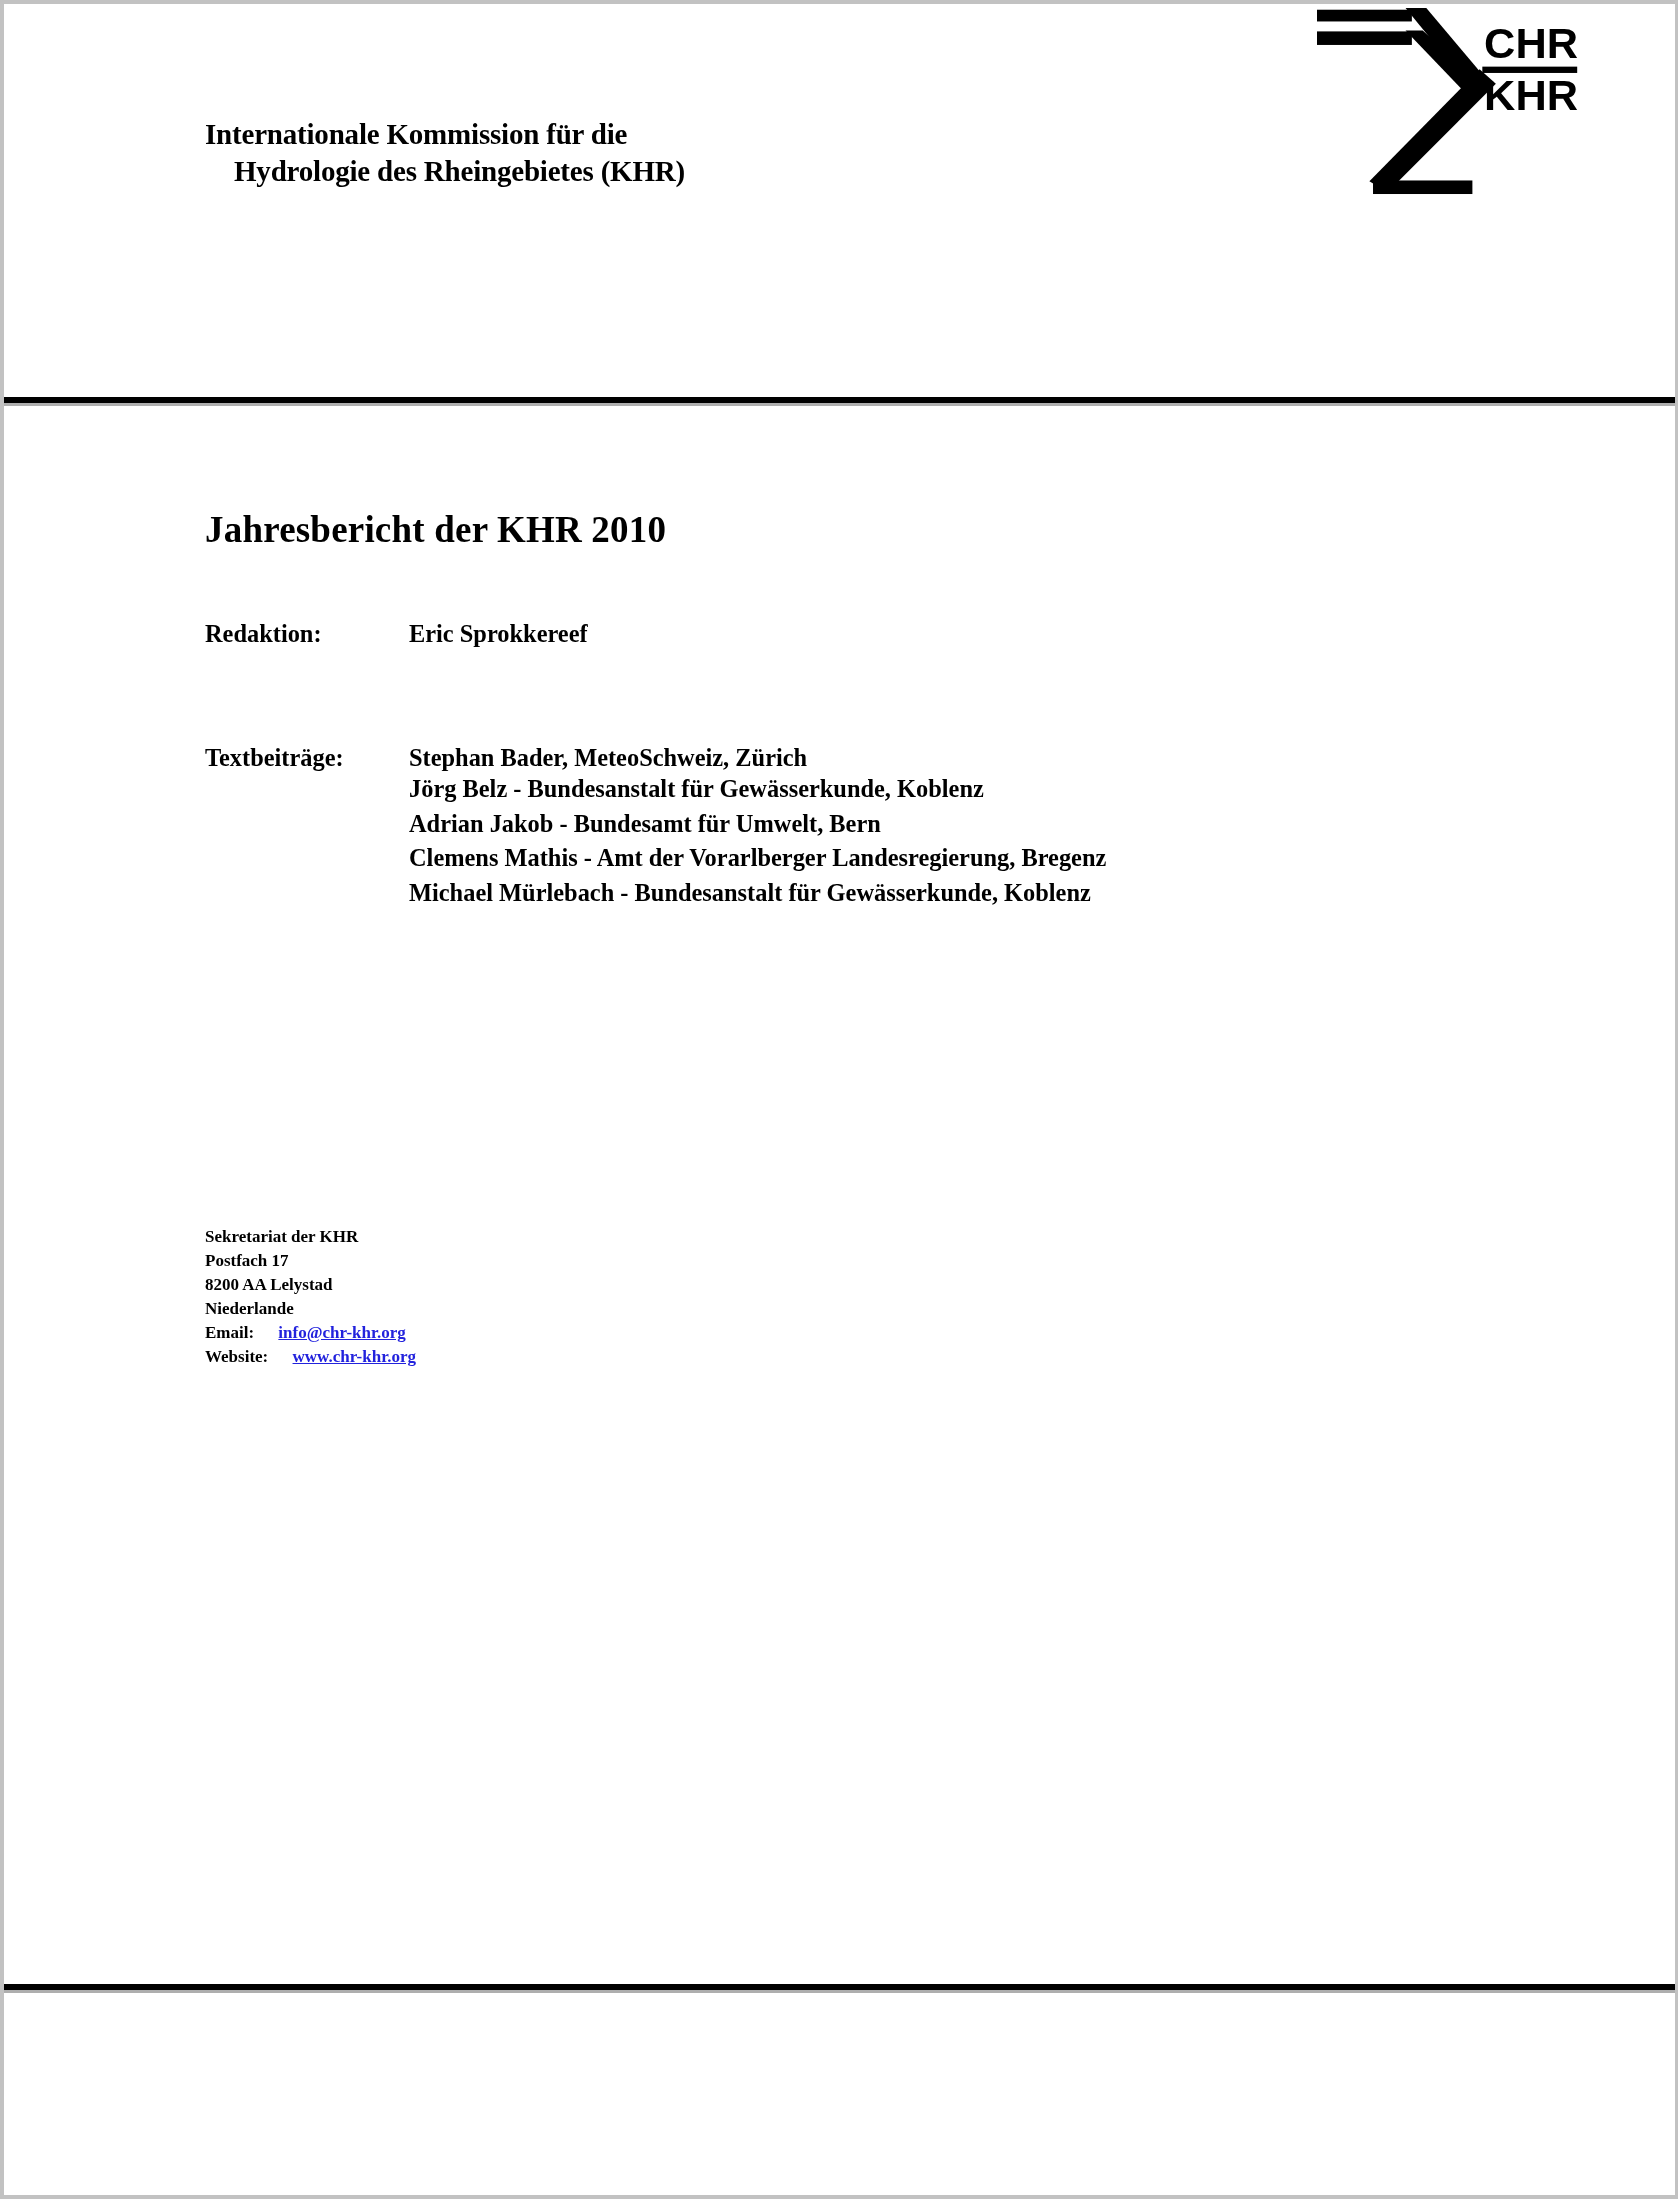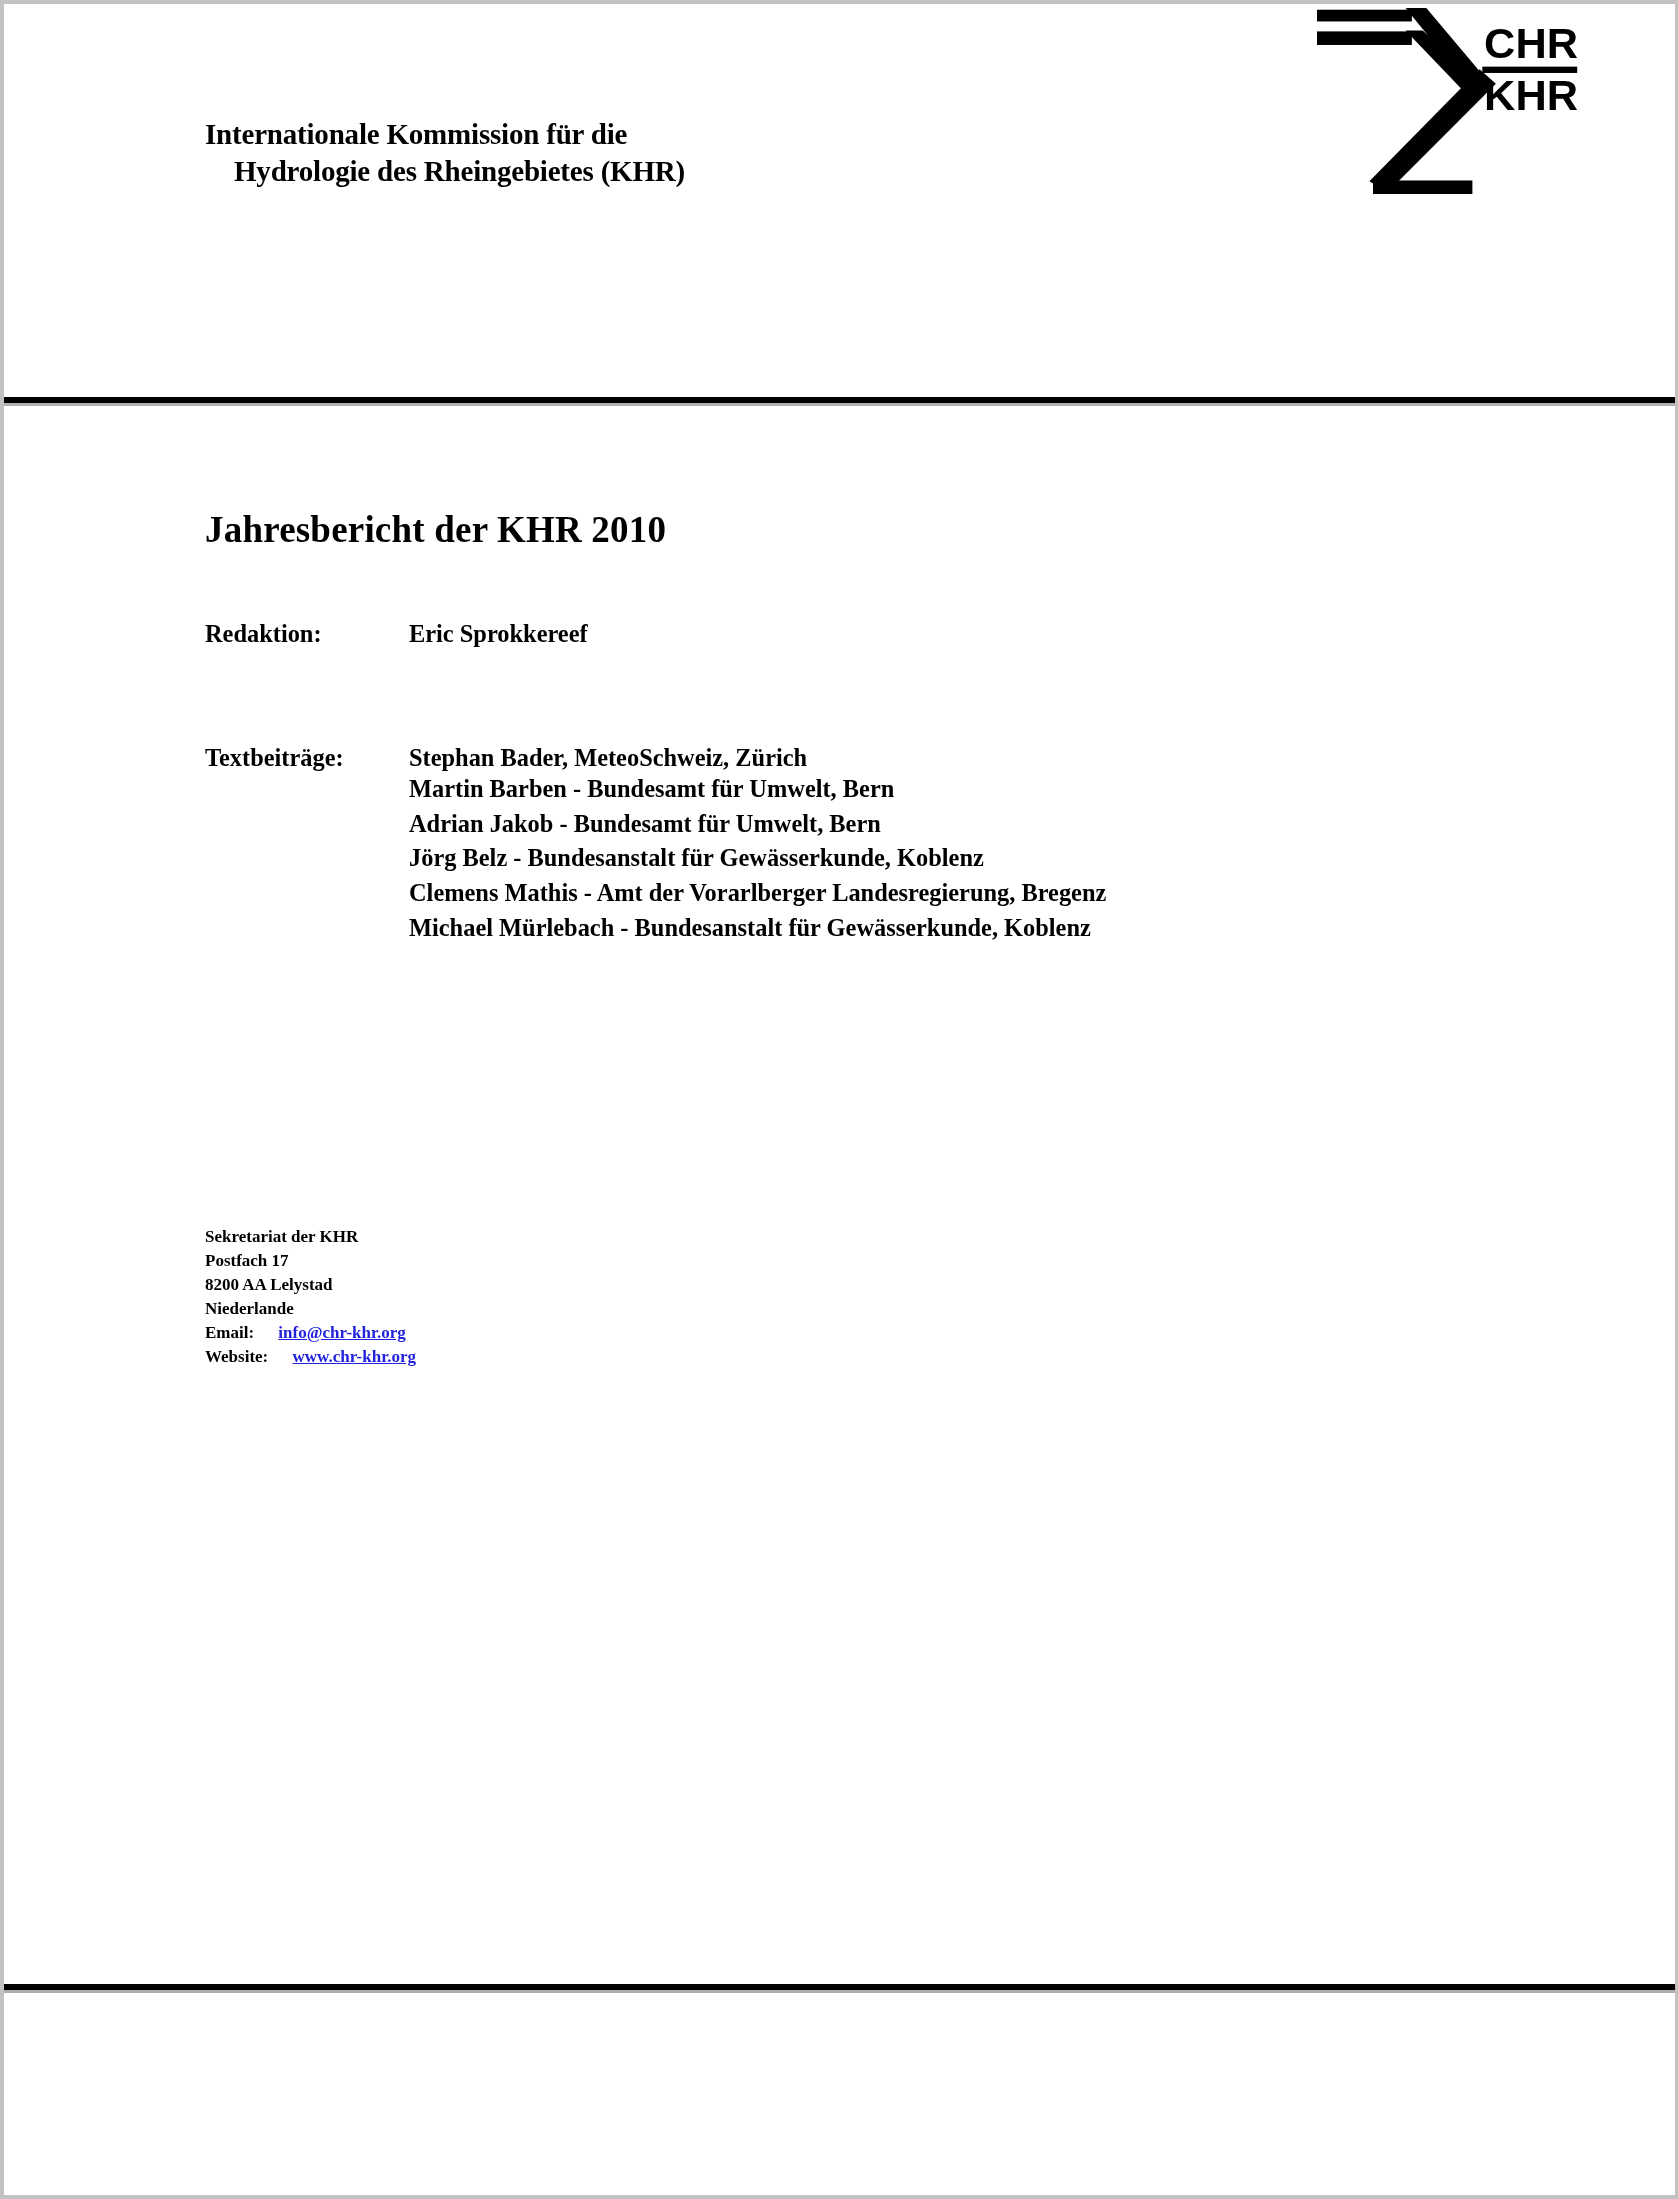--- a/index.html
+++ b/index.html
@@ -202,23 +202,22 @@
         <span class="meta-value">Eric Sprokkereef</span>
       </div>
     </div>
 
     <div class="contrib">
       <div class="contrib-head">
         <span class="contrib-label">Textbeiträge:</span>
         <span>Stephan Bader, MeteoSchweiz, Zürich</span>
       </div>
       <ul class="contrib-list">
-        <li>Martin Barben - Bundesamt für Umwelt, Bern</li>
+        <li>Jörg Belz - Bundesanstalt für Gewässerkunde, Koblenz</li>
         <li>Adrian Jakob - Bundesamt für Umwelt, Bern</li>
-        <li>Jörg Belz - Bundesanstalt für Gewässerkunde, Koblenz</li>
         <li>Clemens Mathis - Amt der Vorarlberger Landesregierung, Bregenz</li>
         <li>Michael Mürlebach - Bundesanstalt für Gewässerkunde, Koblenz</li>
       </ul>
     </div>
 
     <div class="address">
       <span class="address-row">Sekretariat der KHR</span>
       <span class="address-row">Postfach 17</span>
       <span class="address-row">8200 AA Lelystad</span>
       <span class="address-row">Niederlande</span>

